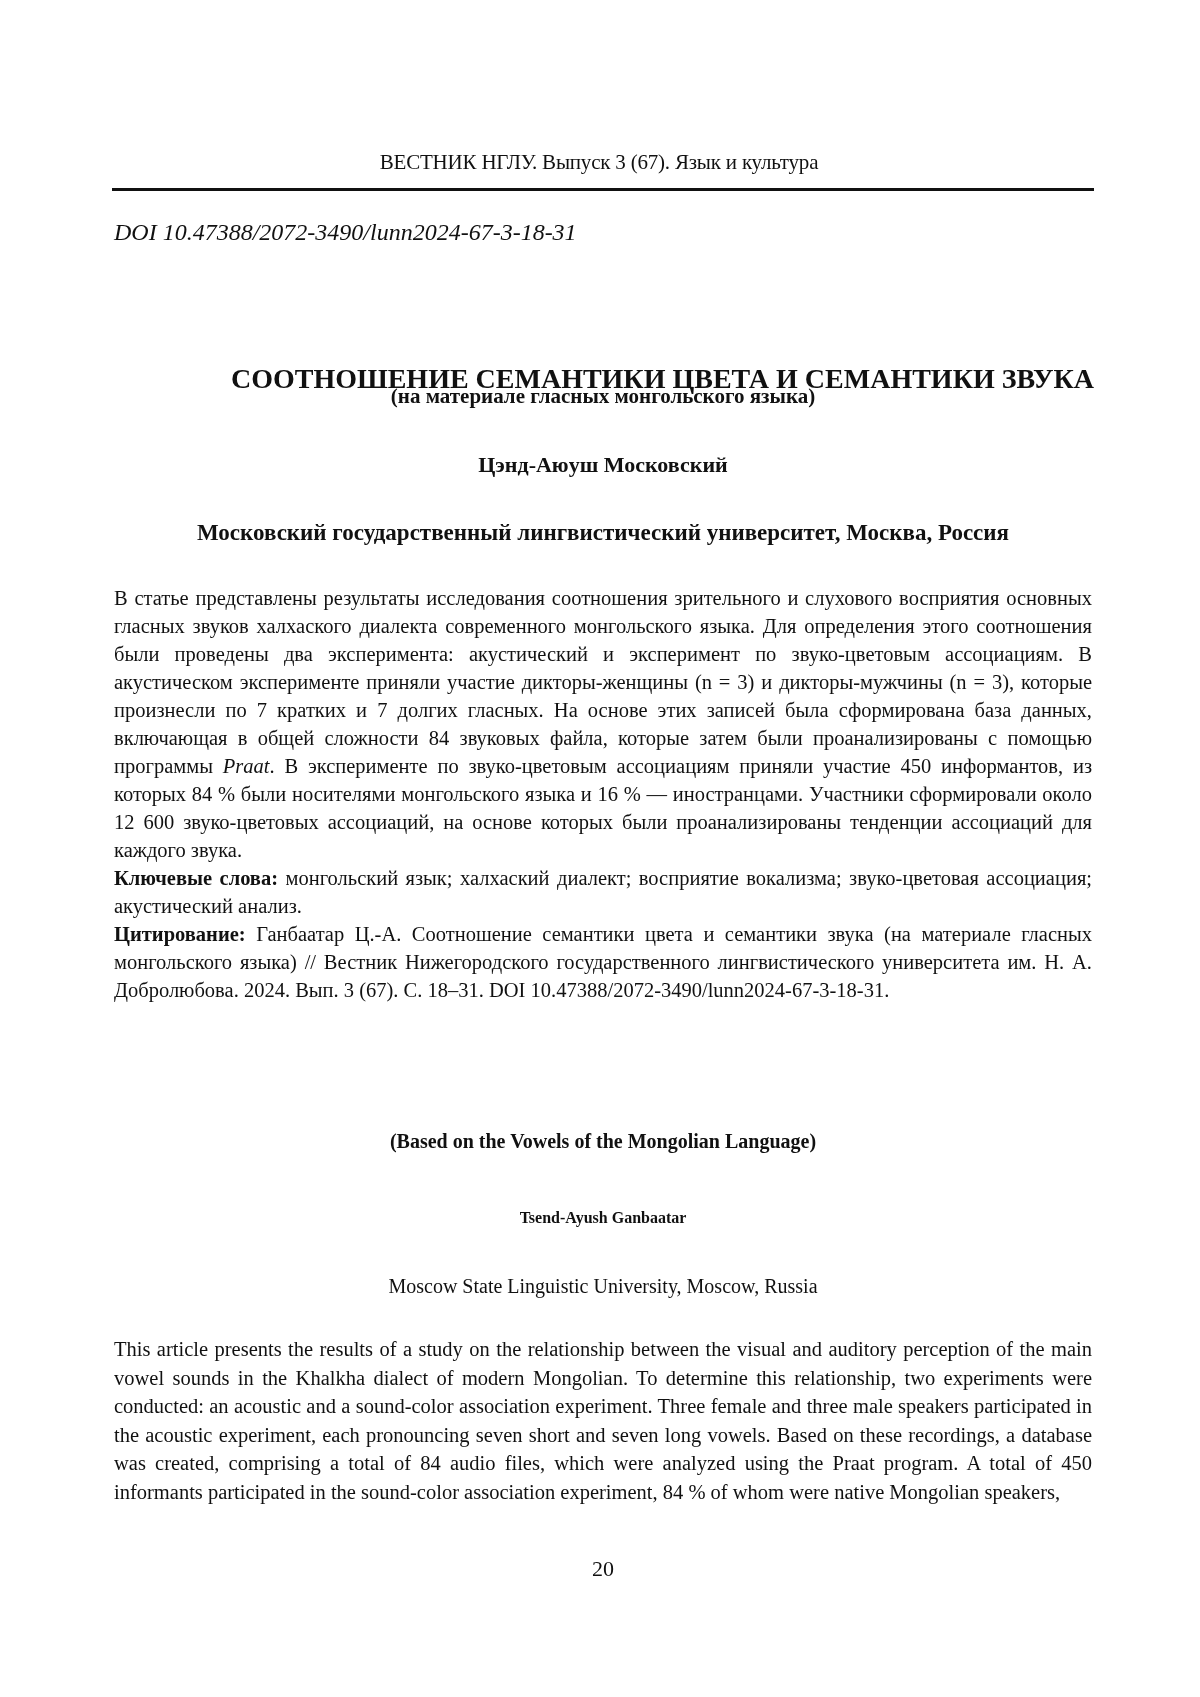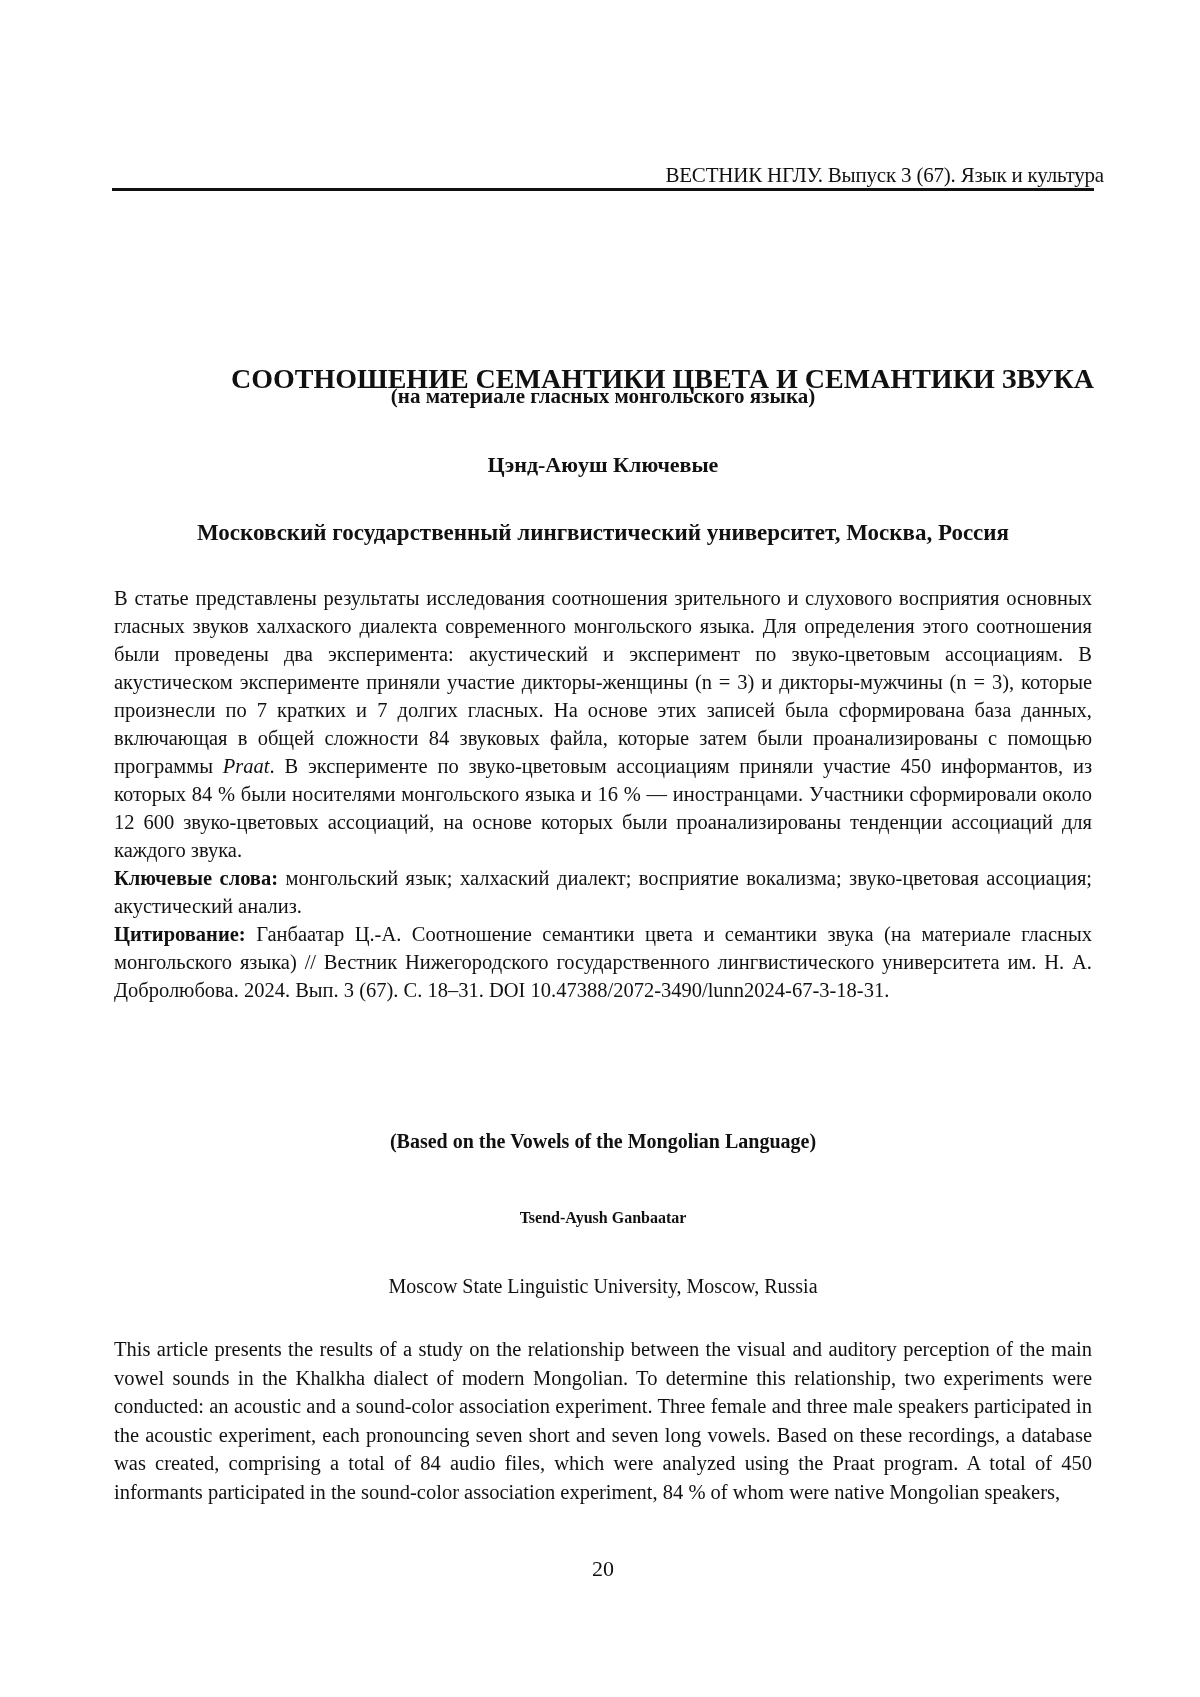--- a/index.html
+++ b/index.html
@@ -1,22 +1,22 @@
 <!DOCTYPE html>
 <html><head>
   <meta charset="utf-8">
   <style>
     html, body { margin: 0; padding: 0; background: #ffffff; }
     body {
       width: 1200px; height: 1697px; position: relative; overflow: hidden;
       font-family: "Liberation Serif", "DejaVu Serif", serif; color: #111;
     }
     .header {
-      position: absolute; left: 122px; top: 150px; width: 982px;
-      text-align: right; font-size: 21px; letter-spacing: -0.2px; margin-top: 13px;
+      position: absolute; left: 108px; top: 150px; width: 982px;
+      text-align: center; font-size: 21px; letter-spacing: -0.2px;
     }
     .header-rule {
       position: absolute; left: 112px; top: 188px; width: 982px; height: 3px; background: #111;
     }
     .meta {
       position: absolute; left: 114px; top: 217px; font-style: italic; font-size: 24px; line-height: 30px;
     }
     .title {
       position: absolute; left: 112px; top: 364px; width: 982px; text-align: right;
       font-weight: bold; font-size: 28px; line-height: 30px;
@@ -58,25 +58,26 @@
       position: absolute; left: 112px; top: 1556px; width: 982px; text-align: center; font-size: 22px;
     }
   </style>
 </head>
 <body>
 
 <div class="header">ВЕСТНИК НГЛУ. Выпуск 3 (67). Язык и культура</div>
 <div class="header-rule"></div>
 
 <div class="meta">
+  <div>DOI 10.47388/2072-3490/lunn2024-67-3-18-31</div>
 </div>
 
 <div class="title">СООТНОШЕНИЕ СЕМАНТИКИ ЦВЕТА И СЕМАНТИКИ ЗВУКА</div>
 <div class="subtitle">(на материале гласных монгольского языка)</div>
-<div class="author-ru">Цэнд-Аюуш Ключевые</div>
+<div class="author-ru">Цэнд-Аюуш Московский</div>
 <div class="affil-ru">Московский государственный лингвистический университет, Москва, Россия</div>
 
 <div class="abstract abs-ru">
   <p><span>В статье представлены результаты исследования соотношения зрительного и слухового восприятия основных гласных звуков халхаского диалекта современного монгольского языка. Для определения этого соотношения были проведены два эксперимента: акустический и эксперимент по звуко-цветовым ассоциациям. В акустическом эксперименте приняли участие дикторы-женщины (n = 3) и дикторы-мужчины (n = 3), которые произнесли по 7 кратких и 7 долгих гласных. На основе этих записей была сформирована база данных, включающая в общей сложности 84 звуковых файла, которые затем были проанализированы с помощью программы </span><i>Praat</i><span>. В эксперименте по звуко-цветовым ассоциациям приняли участие 450 информантов, из которых 84 % были носителями монгольского языка и 16 % — иностранцами. Участники сформировали около 12 600 звуко-цветовых ассоциаций, на основе которых были проанализированы тенденции ассоциаций для каждого звука.</span></p>
   <p><span class="lbl">Ключевые слова:</span><span> монгольский язык; халхаский диалект; восприятие вокализма; звуко-цветовая ассоциация; акустический анализ.</span></p>
   <p><span class="lbl">Цитирование:</span><span> Ганбаатар Ц.-А. Соотношение семантики цвета и семантики звука (на материале гласных монгольского языка) // Вестник Нижегородского государственного лингвистического университета им. Н. А. Добролюбова. 2024. Вып. 3 (67). С. 18–31. DOI 10.47388/2072-3490/lunn2024-67-3-18-31.</span></p>
 </div>
 
 <div class="title-en">
   <div>(Based on the Vowels of the Mongolian Language)</div>

